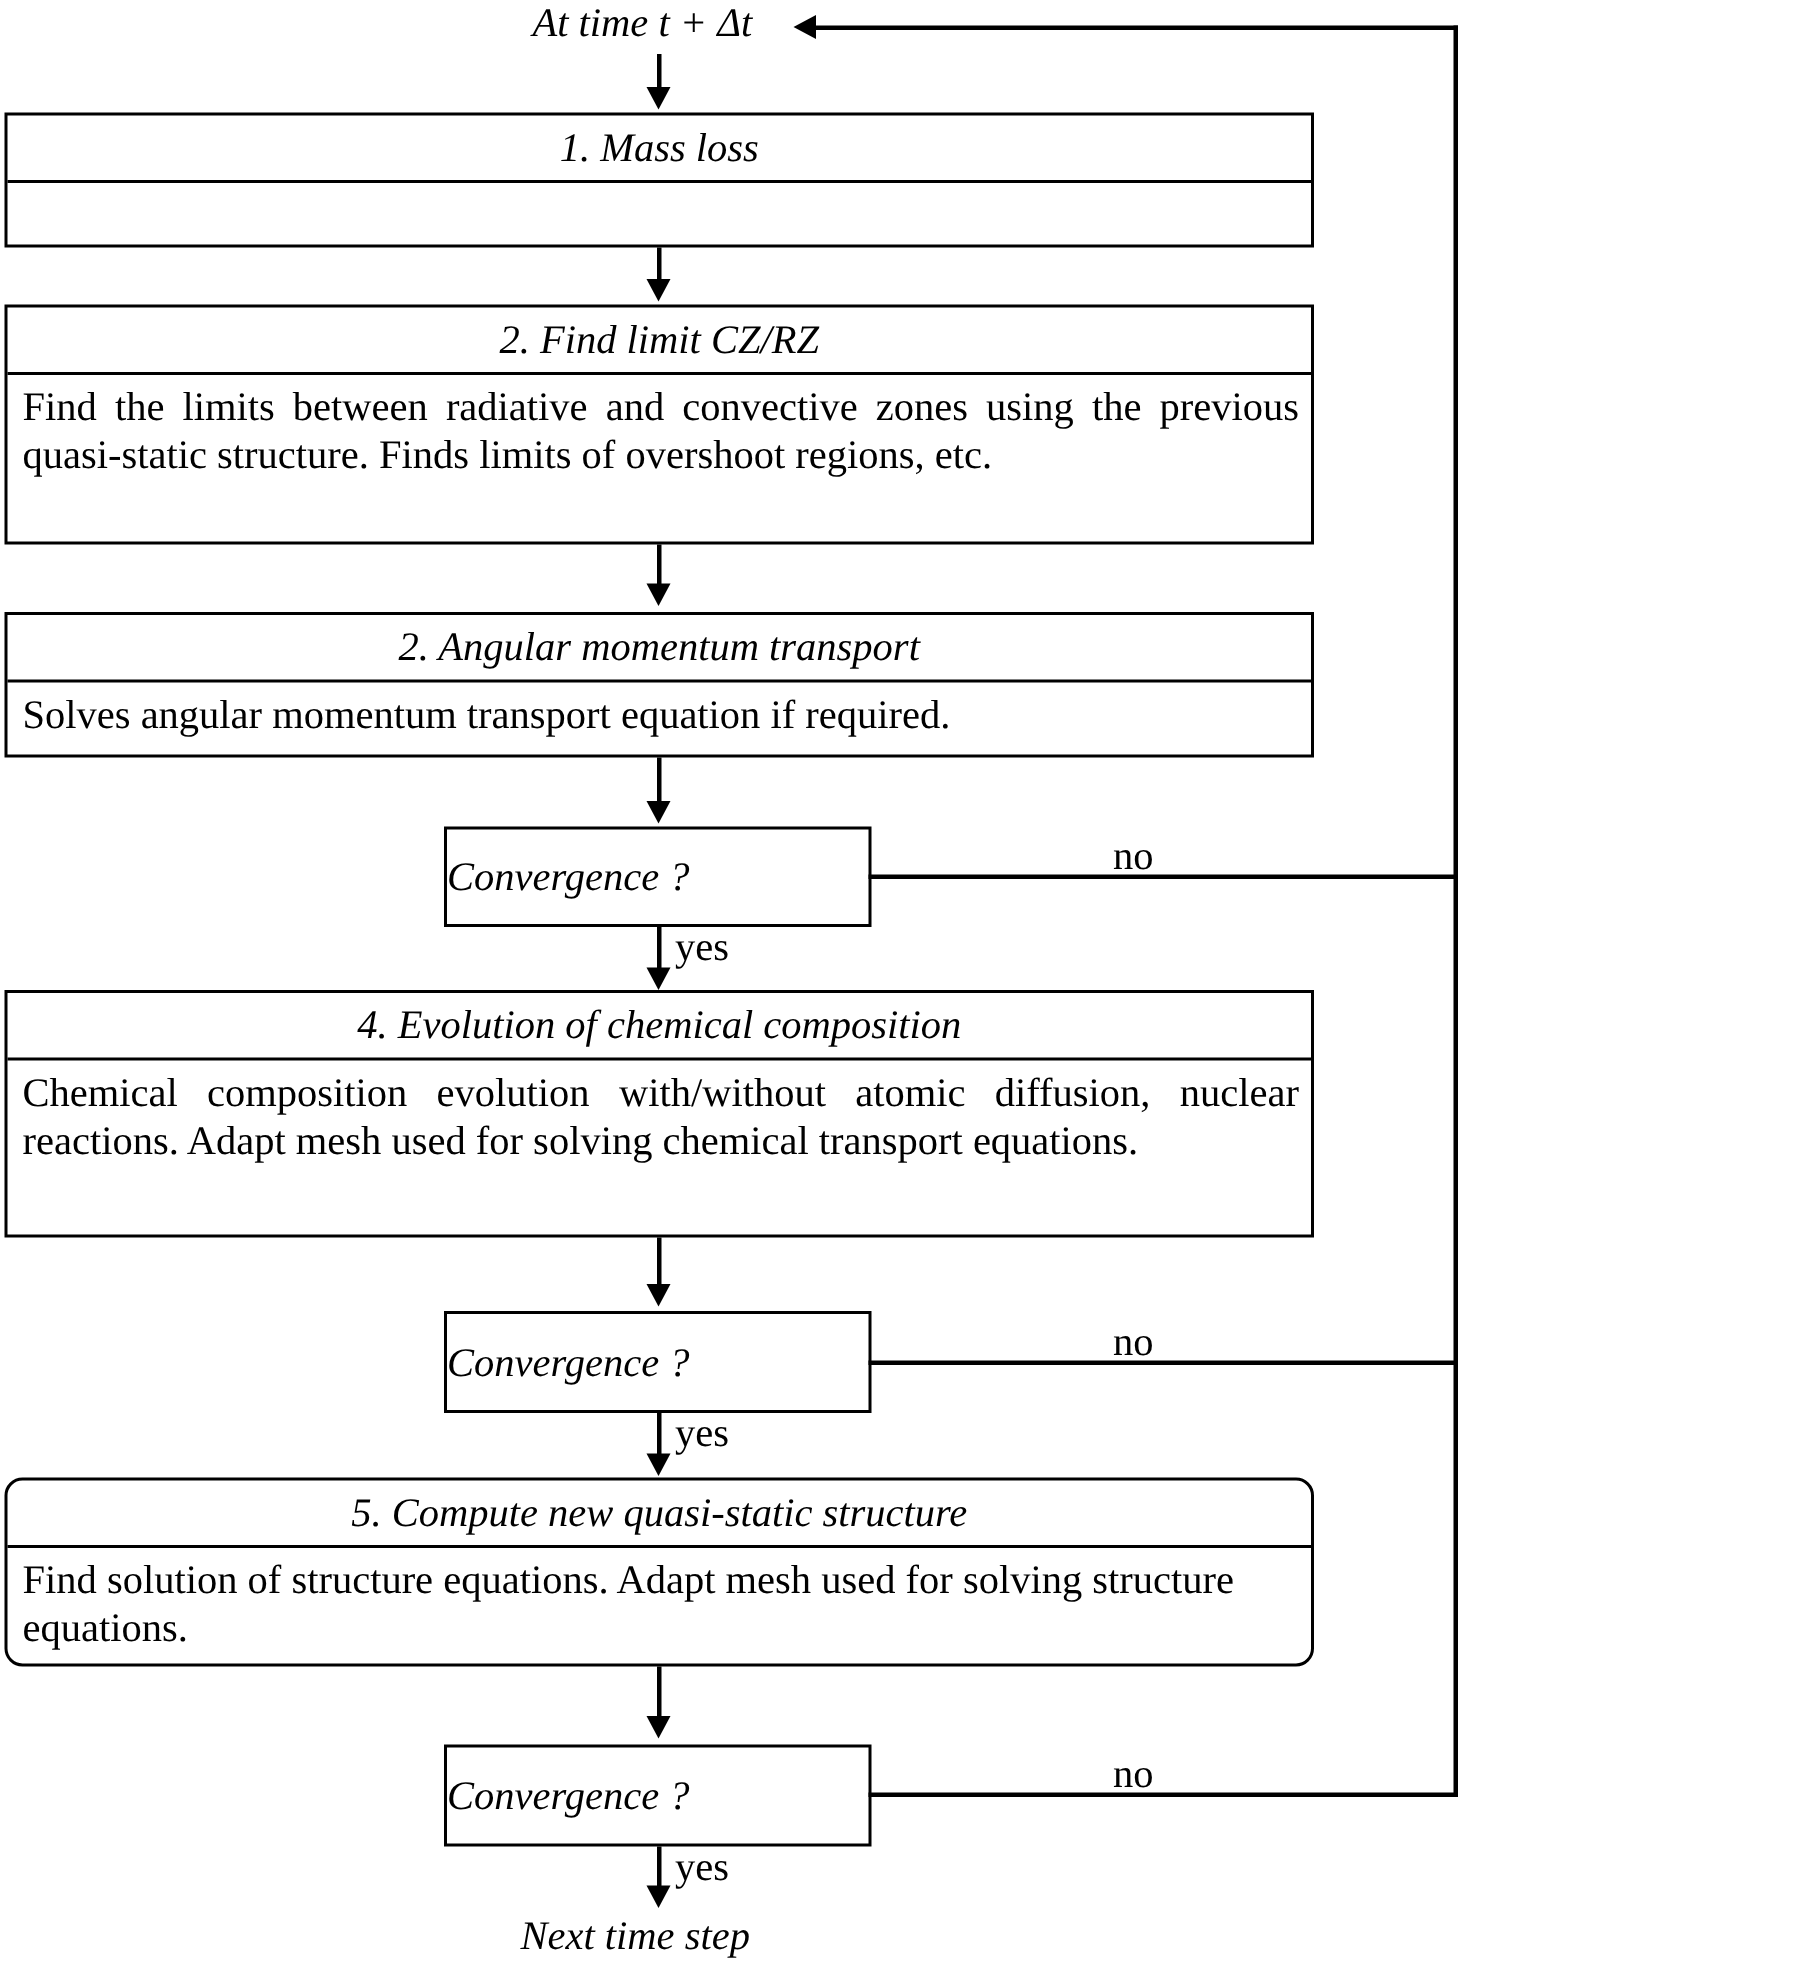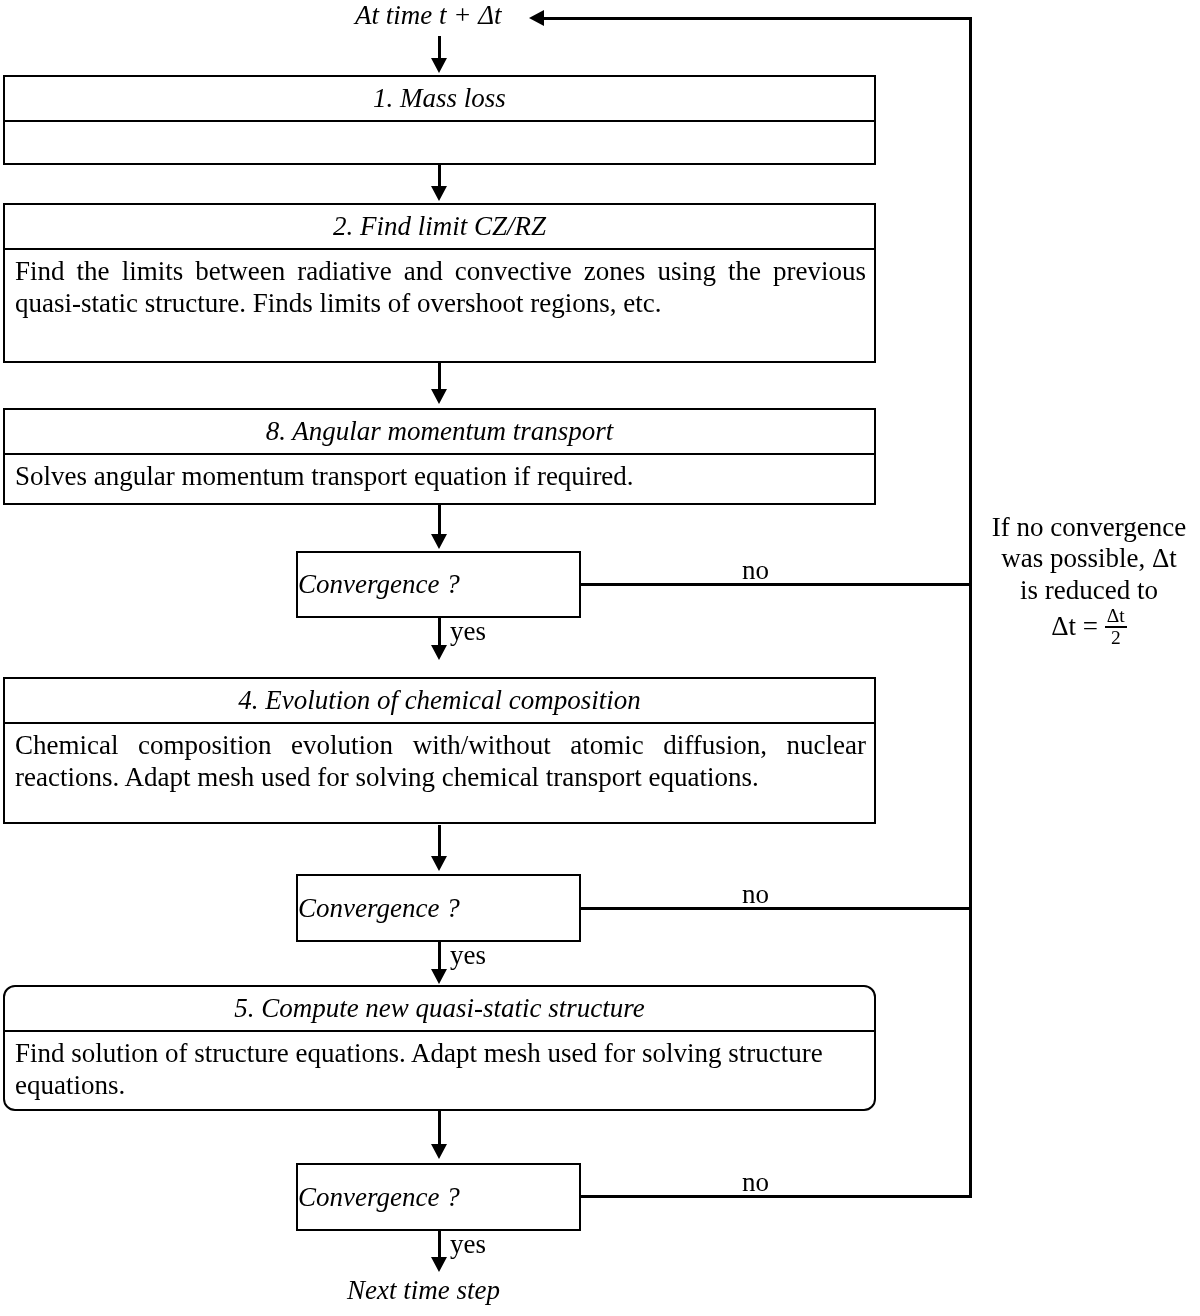--- a/index.html
+++ b/index.html
@@ -150,39 +150,39 @@
 
   <div class="proc-box" style="top:203px; height:160px;">
     <div class="proc-title">2. Find limit CZ/RZ</div>
     <div class="proc-body justify">Find the limits between radiative and convective zones using the previous quasi-static structure. Finds limits of overshoot regions, etc.</div>
   </div>
 
   <div class="vline" style="left:438px; top:363px; height:28px;"></div>
   <div class="arrow-down" style="left:431px; top:389px;"></div>
 
   <div class="proc-box" style="top:408px; height:97px;">
-    <div class="proc-title">8. Angular momentum transport</div>
+    <div class="proc-title">2. Angular momentum transport</div>
     <div class="proc-body">Solves angular momentum transport equation if required.</div>
   </div>
 
   <div class="vline" style="left:438px; top:505px; height:32px;"></div>
   <div class="arrow-down" style="left:431px; top:534px;"></div>
 
   <div class="decision" style="top:551px; height:67px;">
     <span>Convergence ?</span>
   </div>
 
   <div class="hline" style="left:579px; top:583px; width:393px;"></div>
   <div class="free-label" style="left:742px; top:555px;">no</div>
 
   <div class="vline" style="left:438px; top:618px; height:33px;"></div>
   <div class="arrow-down" style="left:431px; top:645px;"></div>
   <div class="free-label" style="left:450px; top:616px;">yes</div>
 
-  <div class="proc-box" style="top:677px; height:147px;">
+  <div class="proc-box" style="top:660px; height:165px;">
     <div class="proc-title">4. Evolution of chemical composition</div>
     <div class="proc-body justify">Chemical composition evolution with/without atomic diffusion, nuclear reactions. Adapt mesh used for solving chemical transport equations.</div>
   </div>
 
   <div class="vline" style="left:438px; top:825px; height:32px;"></div>
   <div class="arrow-down" style="left:431px; top:856px;"></div>
 
   <div class="decision" style="top:874px; height:68px;">
     <span>Convergence ?</span>
   </div>
@@ -210,26 +210,14 @@
   <div class="free-label" style="left:742px; top:1167px;">no</div>
 
   <div class="vline" style="left:438px; top:1231px; height:32px;"></div>
   <div class="arrow-down" style="left:431px; top:1257px;"></div>
   <div class="free-label" style="left:450px; top:1229px;">yes</div>
 
   <div class="free-label italic" style="left:347px; top:1275px;">Next time step</div>
 
   <div class="vline" style="left:969px; top:17px; height:1181px;"></div>
 
-  <div id="feedback-note" style="top:512px;">
-    <div>If no convergence</div>
-    <div>was possible, Δt</div>
-    <div>is reduced to</div>
-    <div class="nowrap">
-      <span>Δt =</span>
-      <span class="frac">
-        <span class="num">Δt</span>
-        <span class="den">2</span>
-      </span>
-    </div>
-  </div>
 
 </div>
 
 </body></html>

